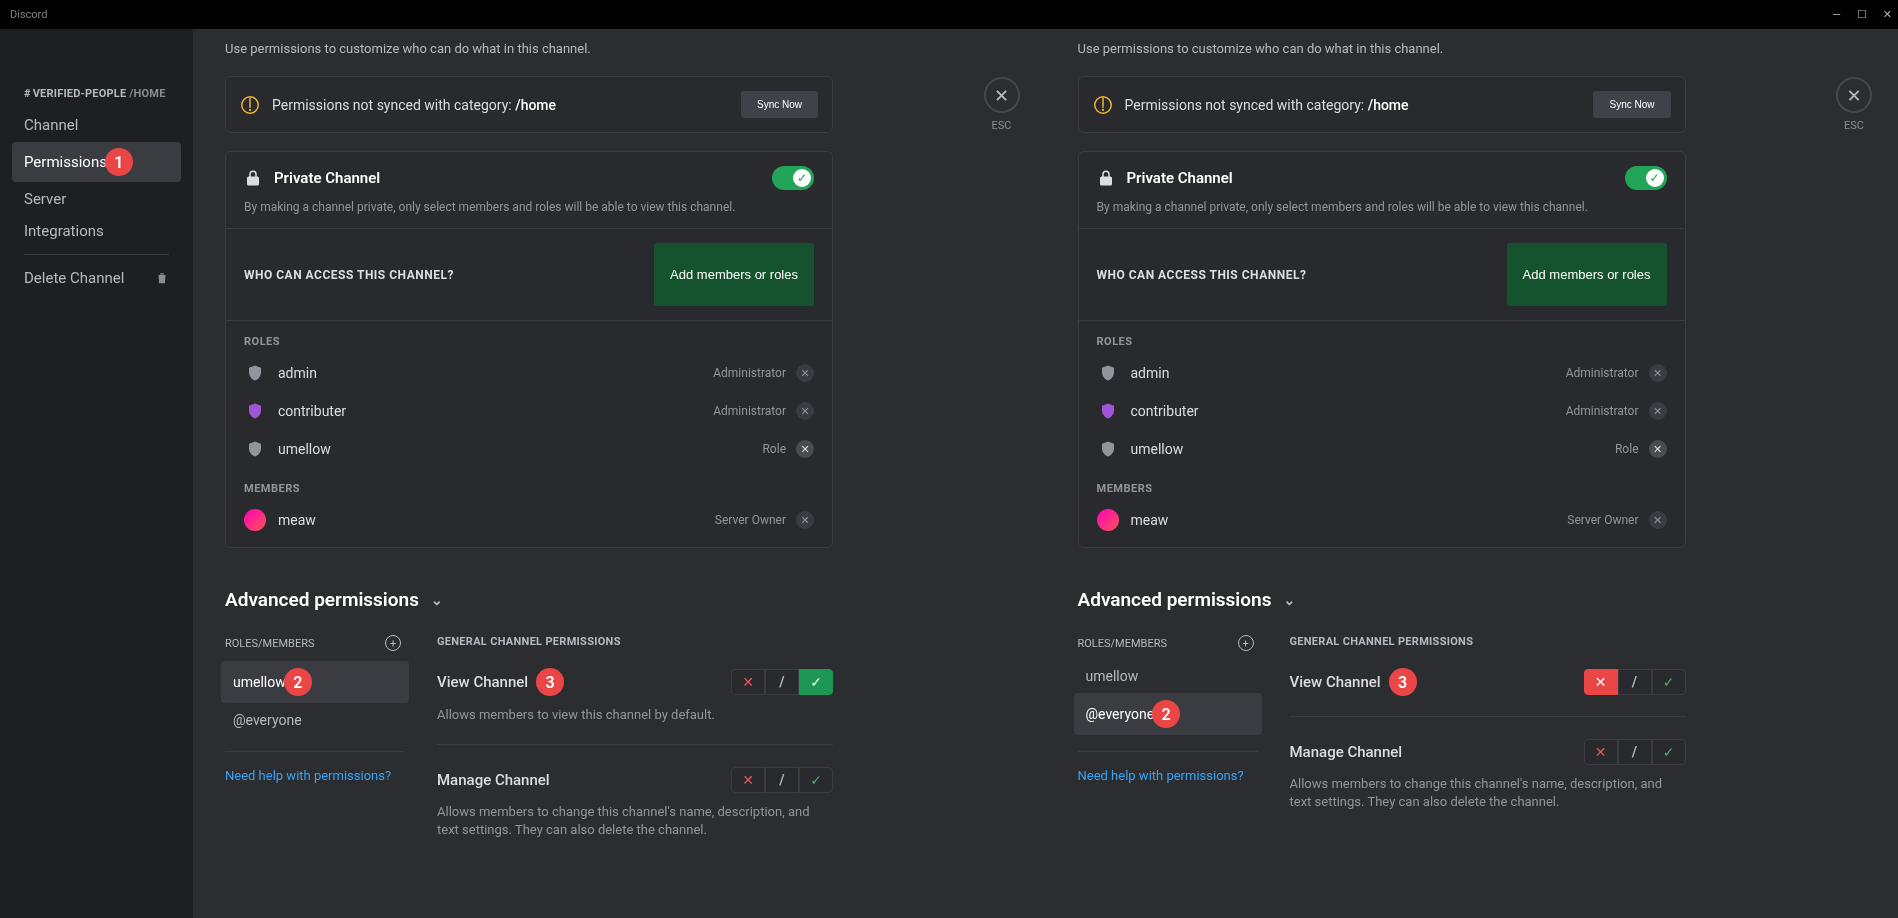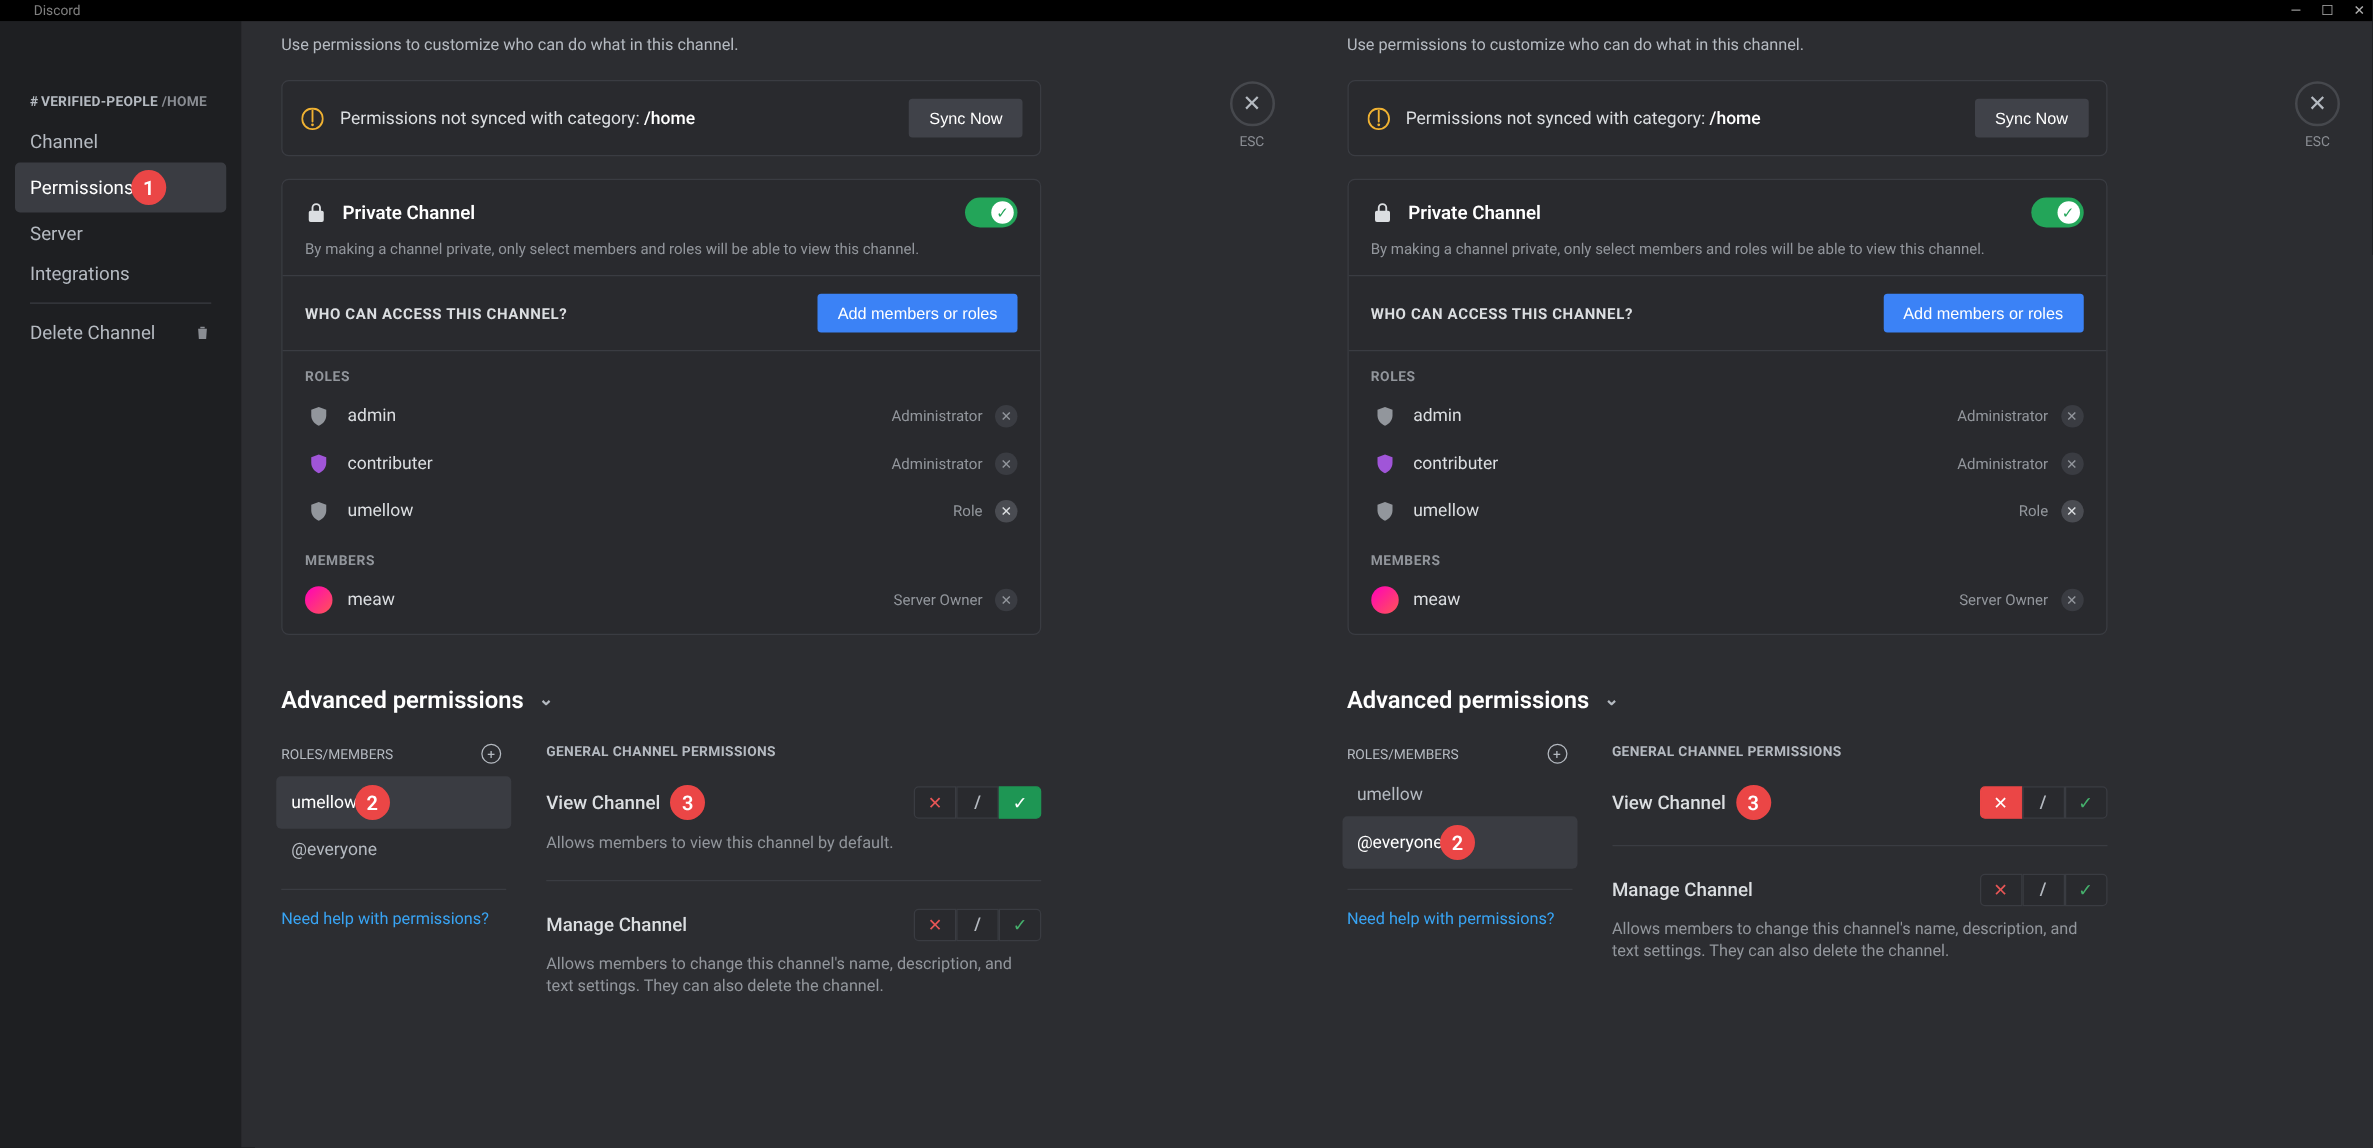--- a/index.html
+++ b/index.html
@@ -5,25 +5,25 @@
 * { margin: 0; padding: 0; box-sizing: border-box; }
 body {
   font-family: "gg sans", -apple-system, BlinkMacSystemFont, "Segoe UI", Roboto, Helvetica, Arial, sans-serif;
   background: #111214;
   color: #b5bac1;
   width: 1898px;
   height: 918px;
   overflow: hidden;
 }
 .titlebar {
-  height: 17px;
+  height: 29px;
   background: #000;
   display: flex;
   align-items: center;
-  padding-left: 27px;
+  padding-left: 10px;
   color: #808080;
   font-size: 11px;
 }
 .titlebar-right {
   margin-left: auto;
   padding-right: 6px;
   display: flex;
   gap: 16px;
 }
 .titlebar-right span { cursor: pointer; color: #b0b0b0; }
@@ -140,21 +140,21 @@
   color: #f0b232;
   margin-right: 12px;
   display: flex; align-items:center; justify-content:center;
 }
 .sync-text { font-size: 14px; color: #dbdee1; }
 .sync-text .path { color: #fff; font-weight: 500; }
 .sync-btn {
   margin-left: auto;
   background: #404249;
   color: #fff;
-  font-size: 13px;
+  font-size: 10px;
   font-weight: 500;
   border: none;
   border-radius: 3px;
   padding: 8px 16px;
   cursor: pointer;
 }
 .private-card {
   background: #292a2e;
   border: 1px solid #3a3c42;
   border-radius: 6px;
@@ -195,27 +195,27 @@
   border-bottom: 1px solid #3a3c42;
 }
 .section-label {
   font-size: 12px;
   font-weight: 700;
   color: #dbdee1;
   letter-spacing: 0.5px;
 }
 .add-btn {
   margin-left: auto;
-  background: #3b82f6;
+  background: #14532d;
   color: #fff;
   font-size: 13px;
   font-weight: 500;
   border: none;
   border-radius: 3px;
-  padding: 8px 16px;
+  padding: 24px 16px;
   cursor: pointer;
 }
 .subheader {
   font-size: 11px;
   font-weight: 700;
   color: #92969c;
   padding: 14px 18px 6px 18px;
   letter-spacing: 0.5px;
 }
 .role-row {

